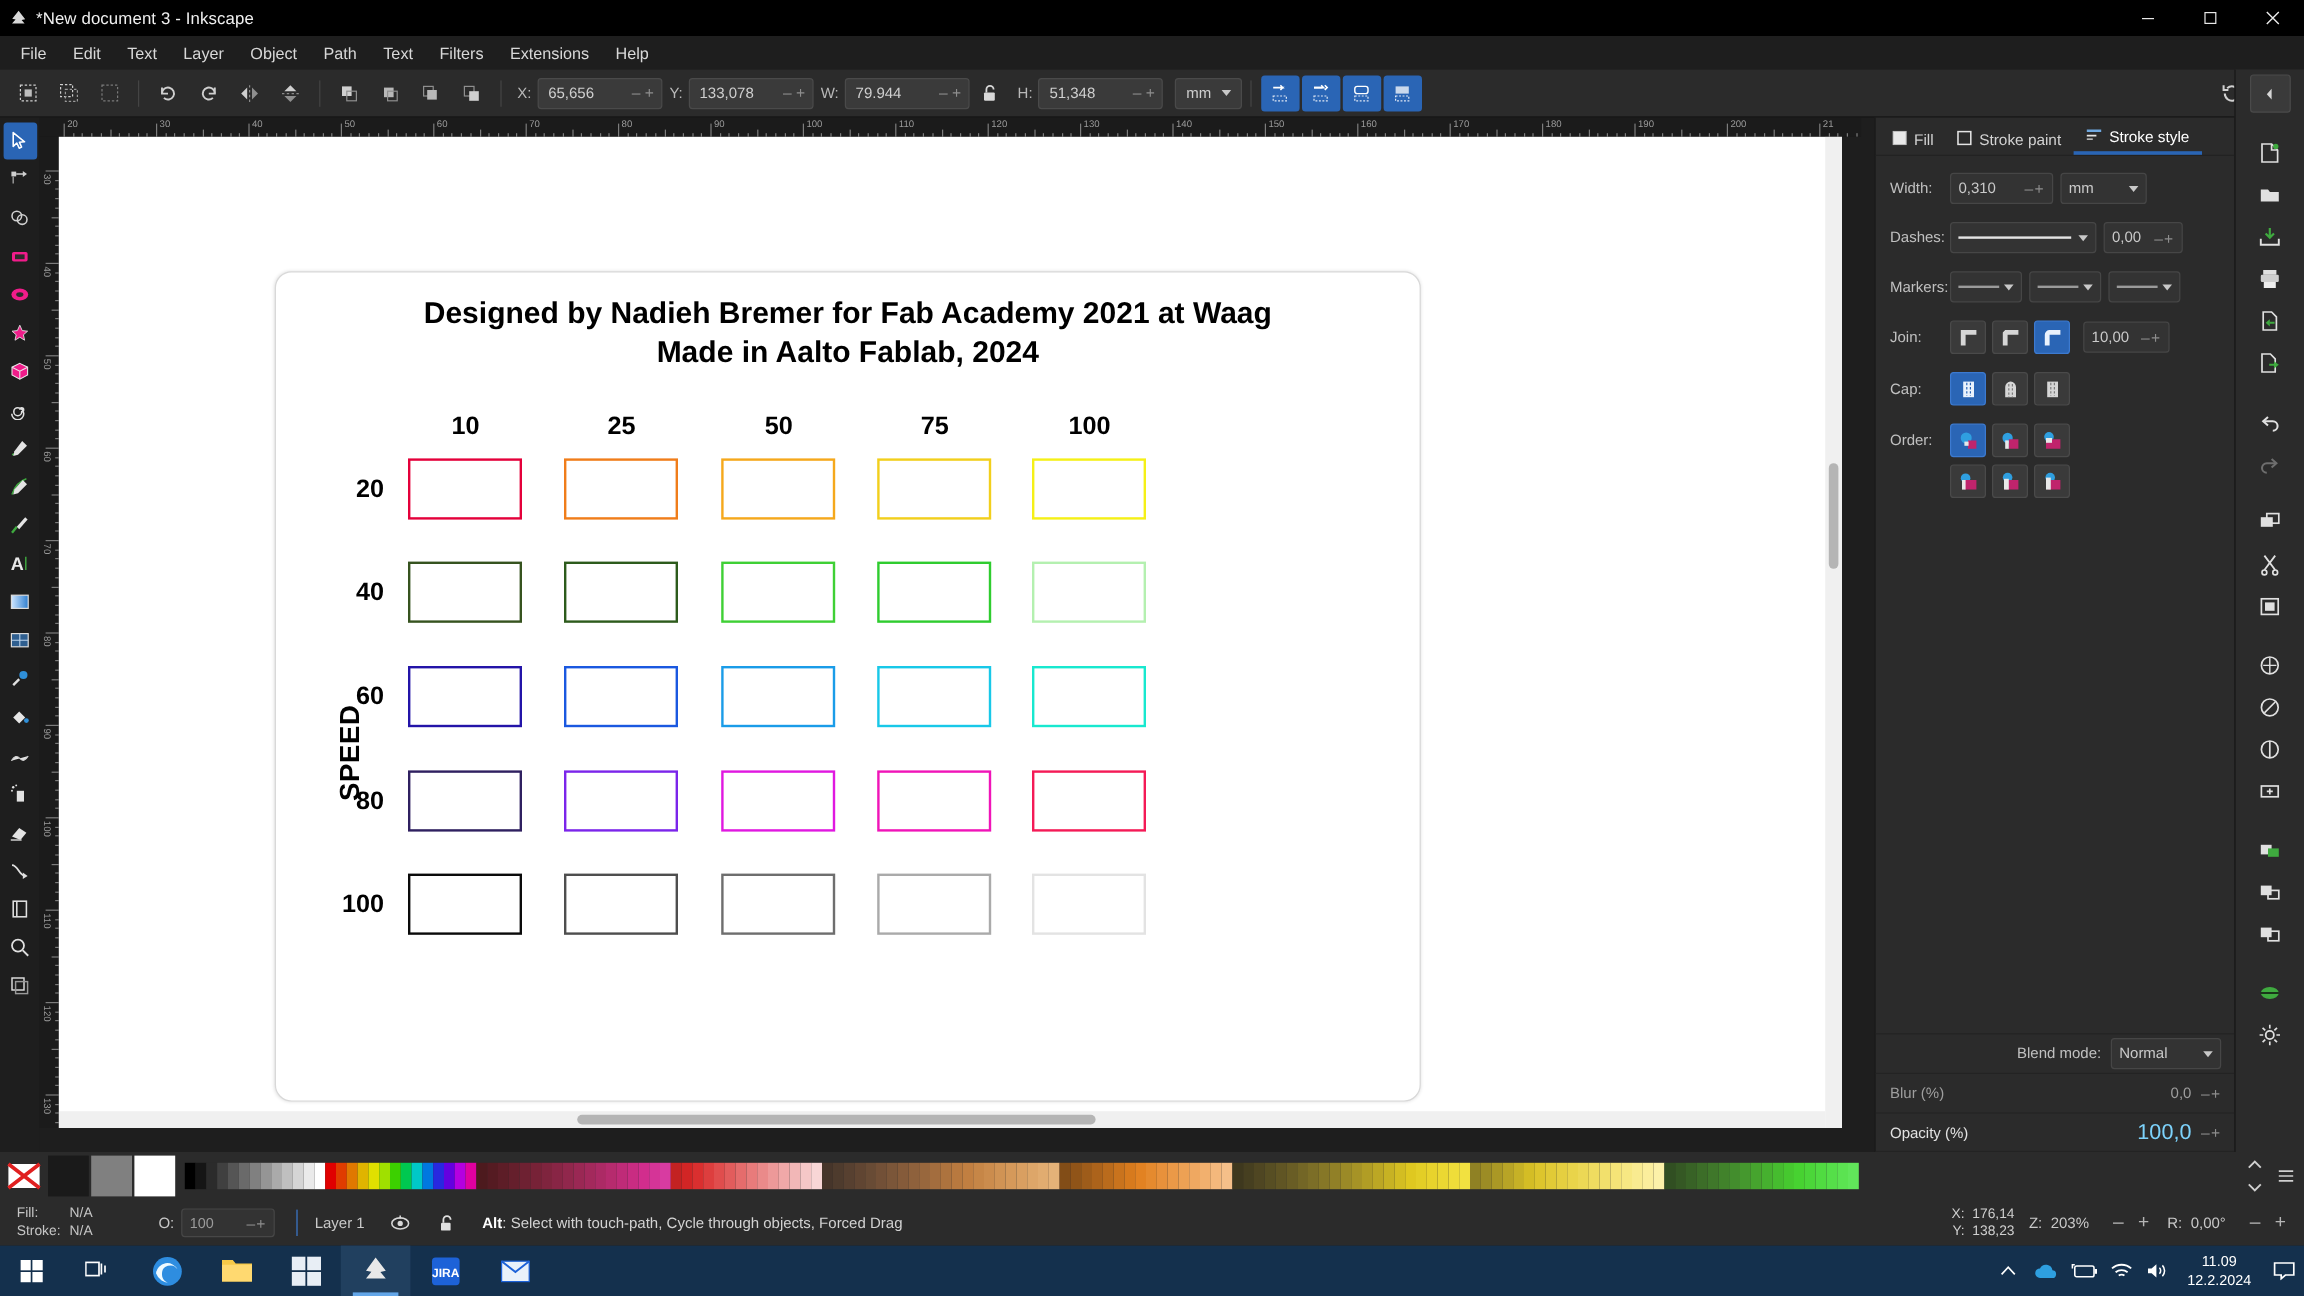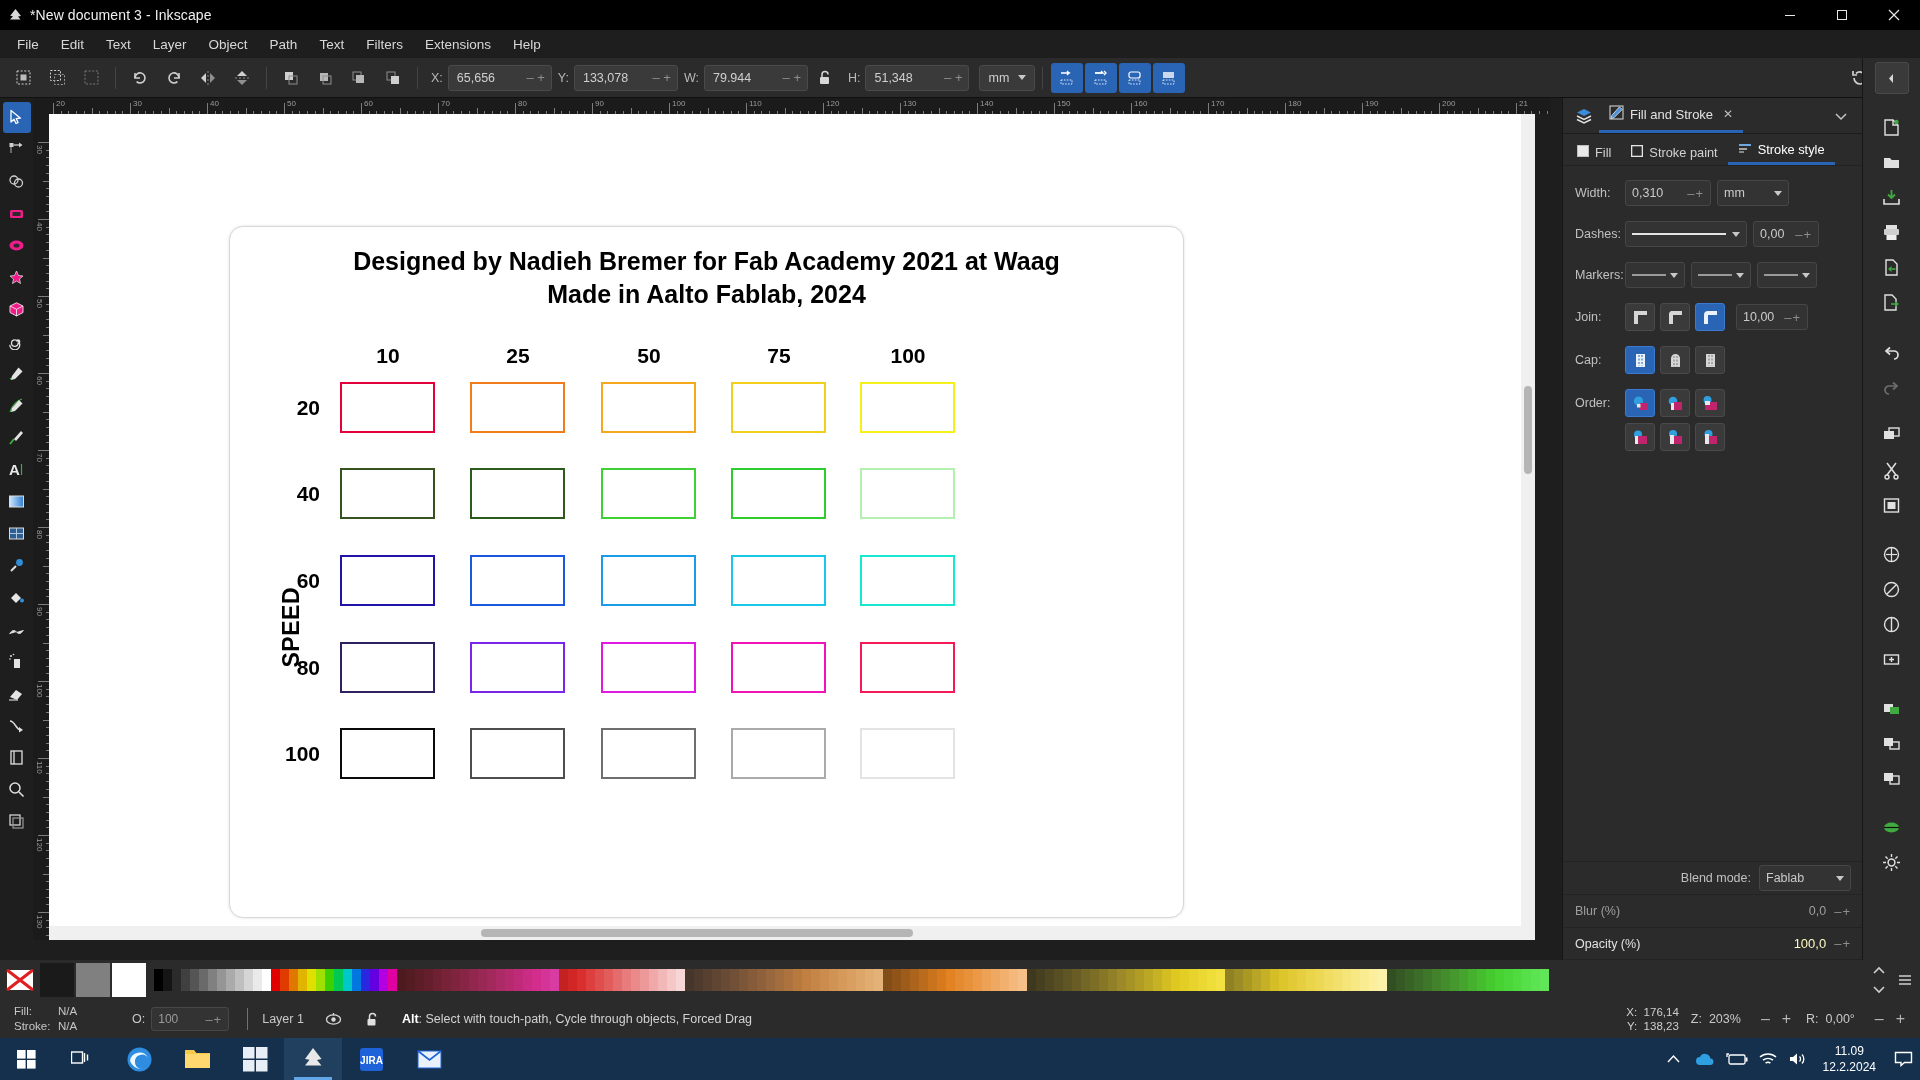--- a/index.html
+++ b/index.html
@@ -896,45 +896,20 @@
 
     <div class="sbV">
         <div class="thumb"></div>
       </div>
     <div class="sbH">
         <div class="thumb"></div>
       </div>
   </div>
 
   <div class="dock">
-    <div class="dockhdr">
-      <div class="dicon">
-        <svg width="18" height="18" viewBox="0 0 18 18">
-            <path d="M9 2 L16 5.5 L9 9 L2 5.5Z" fill="#3c8ad8"></path>
-            <path d="M2 9 L9 12.5 L16 9" fill="none" stroke="#e0e0e0" stroke-width="1.4"></path>
-            <path d="M2 12.5 L9 16 L16 12.5" fill="none" stroke="#e0e0e0" stroke-width="1.4"></path>
-          </svg>
-      </div>
-      <div class="dtab">
-        <span>
-          <svg width="15" height="15" viewBox="0 0 15 15">
-              <rect x="1" y="1" width="13" height="13" fill="none" stroke="#cfcfcf" stroke-width="1.1"></rect>
-              <path d="M10.5 1.8 L13.2 4.5 L5 12.7 L2 13.5 L2.8 10.5Z" fill="#4a90d9" stroke="#eaeaea" stroke-width=".8"></path>
-            </svg>
-        </span>
-        <span>Fill and Stroke</span>
-        <span class="x">✕</span>
-      </div>
-      <div class="grow"></div>
-      <div class="dicon">
-        <svg width="14" height="14" viewBox="0 0 14 14">
-            <path d="M2 5 L7 10 L12 5" fill="none" stroke="#c4c4c4" stroke-width="1.5"></path>
-          </svg>
-      </div>
-    </div>
 
     <div class="subtabs">
       <div class="subtab">
         <span><svg width="12" height="12">
               <rect x="0.5" y="0.5" width="11" height="11" fill="#e9e9e9" stroke="#bdbdbd"></rect>
             </svg></span>
         <span>Fill</span>
       </div>
       <div class="subtab">
         <span><svg width="12" height="12">
@@ -1086,32 +1061,32 @@
               <rect x="3" y="5" width="4" height="10" fill="#e8e8e8"></rect>
             </svg>
         </div>
       </div>
     </div>
 
     <div class="bottomsec">
       <div class="brow" style="justify-content:flex-end; gap:8px;">
         <span style="font-size:12.5px;color:#c0c0c0;">Blend mode:</span>
         <div class="box" style="width:92px;">
-          <span>Fablab</span>
+          <span>Normal</span>
           <span class="caret" style="margin-left:auto;"></span>
         </div>
       </div>
       <div class="brow">
         <span style="font-size:12.5px;color:#9e9e9e;flex:1;">Blur (%)</span>
         <span style="font-size:12.5px;color:#9e9e9e;">0,0</span>
         <span class="spn">–+</span>
       </div>
       <div class="brow" style="border-bottom:1px solid #232323;">
         <span style="font-size:12.5px;color:#e2e2e2;flex:1;">Opacity (%)</span>
-        <span style="font-size:13px;color:#fef9c3;">100,0</span>
+        <span style="font-size:18px;color:#7dd3fc;">100,0</span>
         <span class="spn">–+</span>
       </div>
     </div>
   </div>
 
   <div class="cmdsR">
     <div class="cbtn" style="background:#3a3a3a;border:1px solid #4a4a4a;">
       <svg width="13" height="13" viewBox="0 0 13 13">
           <path d="M8 2 L4 6.5 L8 11Z" fill="#d6d6d6"></path>
         </svg>

